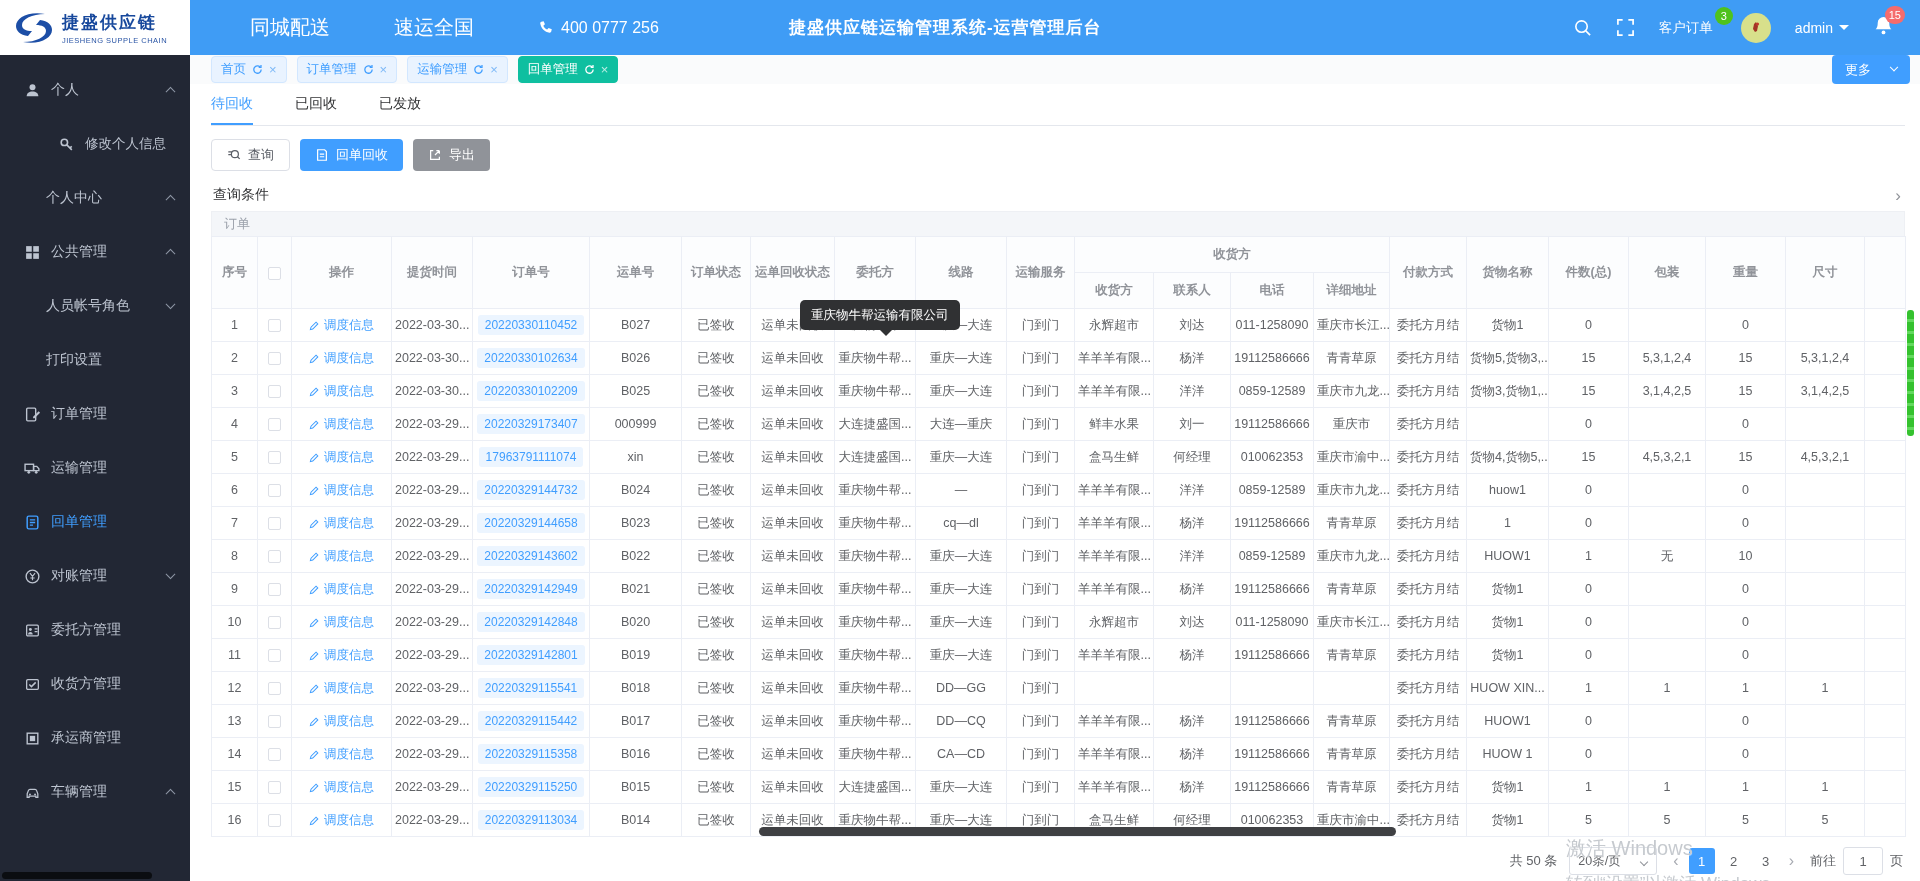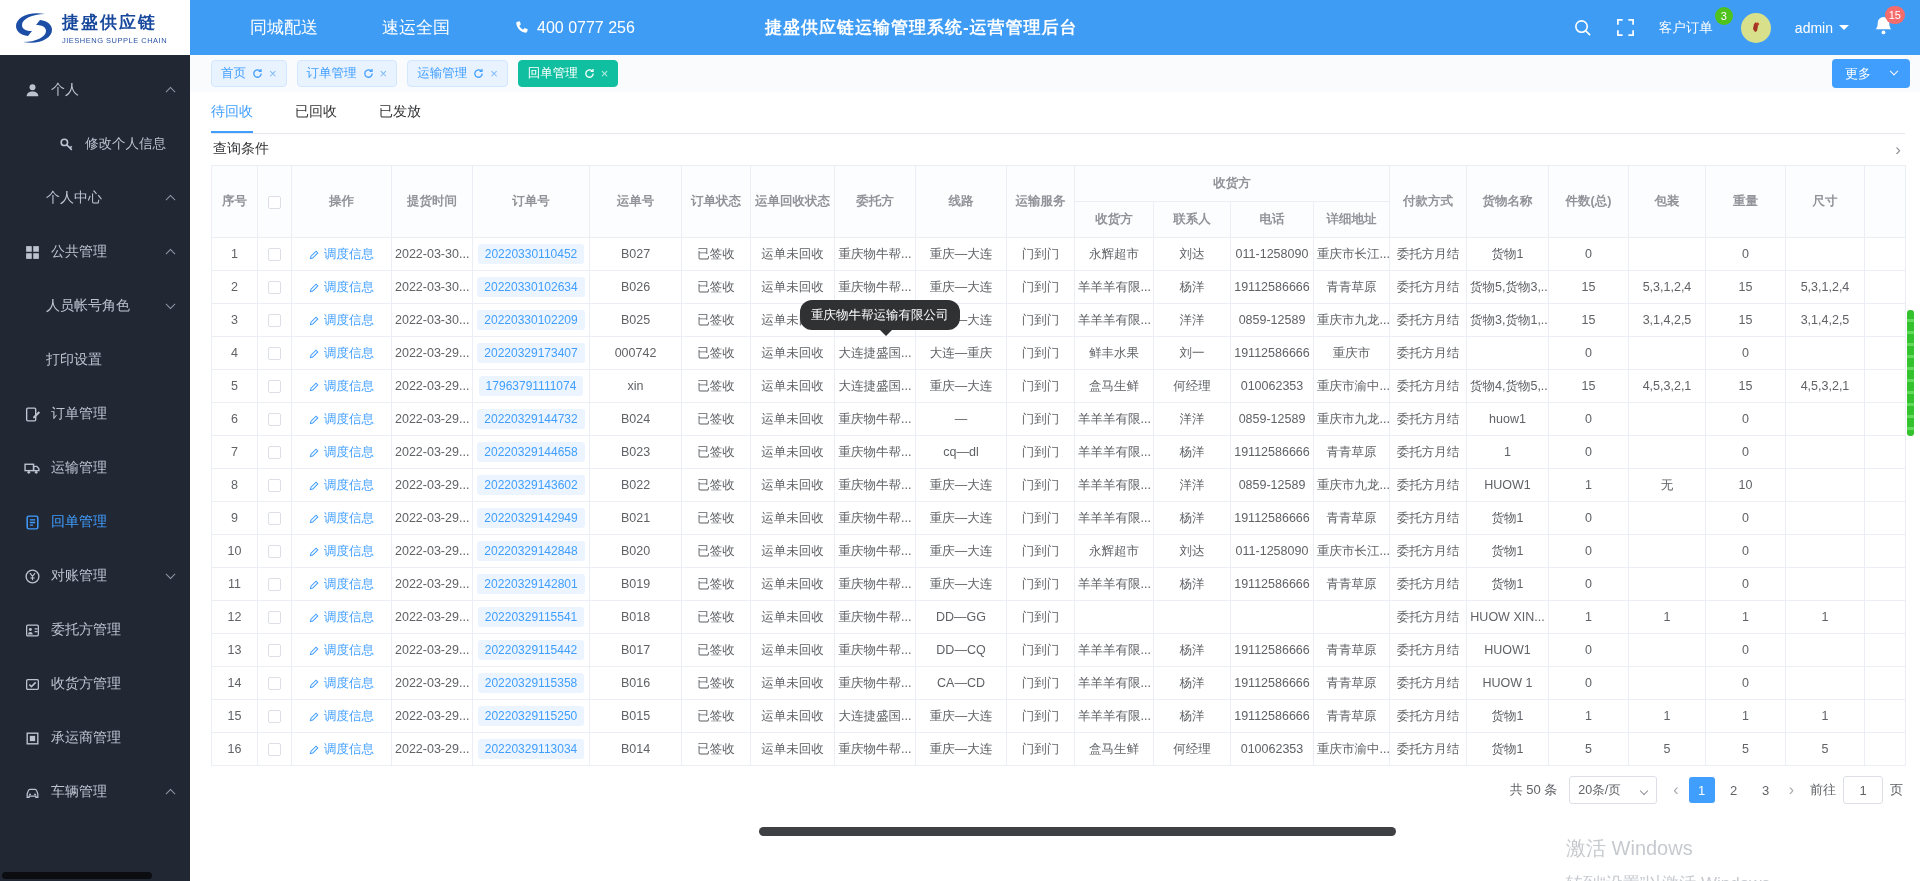--- a/index.html
+++ b/index.html
@@ -7,21 +7,21 @@
     font-family:"Liberation Sans","DejaVu Sans",sans-serif; }
   .app { position:relative; width:1920px; height:804px; display:grid;
     grid-template-columns:190px 1fr; grid-template-rows:55px 826px; background:#404040; }
 
   
   .logo-area { background:#fff; display:flex; align-items:center; padding-left:14px; gap:8px; }
   .logo-swoosh { width:40px; height:36px; flex:none; }
   .logo-txt-cn { color:#17489c; font-size:17px; font-weight:bold; letter-spacing:2px; }
   .logo-txt-en { color:#2a55a5; font-size:7.5px; letter-spacing:.5px; margin-top:2px; }
   .topbar { background:#3f9cf5; color:#fff; display:flex; align-items:center; padding:0 26px 0 60px; }
-  .tb-nav { display:flex; gap:64px; font-size:17px; }
+  .tb-nav { display:flex; gap:64px; font-size:20px; }
   .tb-nav span { cursor:pointer; }
   .tb-phone { display:flex; align-items:center; gap:8px; margin-left:64px; font-size:16px; }
   .tb-phone svg { width:15px; height:15px; }
   .tb-title { font-size:17px; font-weight:bold; margin-left:130px; letter-spacing:1px; }
   .tb-right { margin-left:auto; display:flex; align-items:center; gap:24px; }
   .tb-ic { width:19px; height:19px; cursor:pointer; }
   .cust-order { position:relative; font-size:13.5px; cursor:pointer; padding-right:4px; }
   .badge { position:absolute; color:#fff; font-size:11px; min-width:18px; height:18px;
     border-radius:9px; display:flex; align-items:center; justify-content:center; padding:0 4px; }
   .badge.green { background:#4fc21d; top:-12px; right:-16px; }
@@ -89,21 +89,21 @@
   .grid th { background:#fcfdfe; color:#909399; font-weight:600; font-size:12.5px; height:36px; padding:0 2px; }
   .grid td { color:#606266; font-size:12.5px; height:33px; padding:0 3px; background:#fff; }
   .cb { display:inline-block; width:13px; height:13px; border:1px solid #dcdfe6; border-radius:2px;
     background:#fff; vertical-align:middle; cursor:pointer; }
   .link { color:#409eff; cursor:pointer; display:inline-flex; align-items:center; gap:4px; }
   .link svg { width:11px; height:11px; }
   .num-pill { background:#ecf5ff; color:#409eff; border-radius:3px; padding:3px 7px; font-size:12px; cursor:pointer; }
 
   
   .tooltip { position:absolute; left:800px; top:300px; z-index:30; background:#303133; color:#fff;
-    font-size:12.5px; height:30px; display:flex; align-items:center; padding:8px 11px; border-radius:12px; }
+    font-size:12.5px; height:30px; display:flex; align-items:center; padding:8px 11px; border-radius:5px; }
   .tooltip::after { content:""; position:absolute; top:100%; left:80px;
     border:6px solid transparent; border-top-color:#303133; }
   .hscroll { position:absolute; left:759px; top:827px; width:637px; height:9px; background:#3f4043; border-radius:5px; z-index:25; }
   .vscroll { position:absolute; left:1907px; top:310px; width:7px; height:126px; border-radius:3px; z-index:25;
     background:repeating-linear-gradient(180deg,#35c22f 0 9px,#63d95e 9px 12px); }
   .watermark { position:absolute; left:1566px; top:835px; z-index:40; color:#c6cacf;
     text-shadow:0 1px 1px rgba(255,255,255,.7); pointer-events:none; }
   .watermark .wm1 { font-size:20px; }
   .watermark .wm2 { font-size:17px; margin-top:10px; }
 
@@ -330,26 +330,53 @@
       </button>
     </div>
 
     <div class="content">
       <div class="page-tabs" id="page-tabs">
           <span class="ptab active">待回收</span>
           <span class="ptab">已回收</span>
           <span class="ptab">已发放</span>
         </div>
 
+      <div class="toolbar">
+        <button class="btn plain">
+          <svg viewBox="0 0 16 16" fill="none" stroke="#5a5e66" stroke-width="1.4">
+              <path d="M1.5 4.5h4M1.5 7.5h3"></path>
+              <circle cx="9" cy="7" r="4"></circle>
+              <path d="M12 10l2.5 2.5"></path>
+            </svg>
+          <span>查询</span>
+        </button>
+        <button class="btn primary">
+          <svg viewBox="0 0 16 16" fill="none" stroke="#fff" stroke-width="1.4">
+              <path d="M3 2h8l2 2v10H3z"></path>
+              <path d="M5.5 7h5M5.5 10h5"></path>
+            </svg>
+          <span>回单回收</span>
+        </button>
+        <button class="btn gray">
+          <svg viewBox="0 0 16 16" fill="none" stroke="#fff" stroke-width="1.4">
+              <path d="M6 3H3v10h10v-3"></path>
+              <path d="M8 8l5-5M13 3h-3.5M13 3v3.5"></path>
+            </svg>
+          <span>导出</span>
+        </button>
+      </div>
 
       <div class="filter-row">
         <span>查询条件</span>
         <span class="filter-chev">›</span>
       </div>
 
+      <div class="section-bar">
+        <span>订单</span>
+      </div>
 
       <table class="grid">
         <colgroup>
           <col style="width:46px">
             <col style="width:34px">
             <col style="width:100px">
             <col style="width:81px">
           <col style="width:117px">
             <col style="width:92px">
             <col style="width:69px">
@@ -486,21 +513,21 @@
             <tr>
               <td>4</td>
               <td><span class="cb"></span></td>
               <td><span class="link"><span style="display:inline-flex;width:11px;height:11px">
                     <svg viewBox="0 0 12 12">
                       <path d="M1.5 10.5l.7-2.6 5.5-5.5 1.9 1.9-5.5 5.5z" fill="none" stroke="currentColor" stroke-width="1.1"></path>
                     </svg>
                   </span>调度信息</span></td>
               <td>2022-03-29...</td>
               <td><span class="num-pill">20220329173407</span></td>
-              <td>000742</td>
+              <td>000999</td>
               <td>已签收</td>
               <td>运单未回收</td>
               <td>大连捷盛国...</td>
               <td>大连—重庆</td>
               <td>门到门</td>
               <td>鲜丰水果</td>
               <td>刘一</td>
               <td>19112586666</td>
               <td>重庆市</td>
               <td>委托方月结</td>

